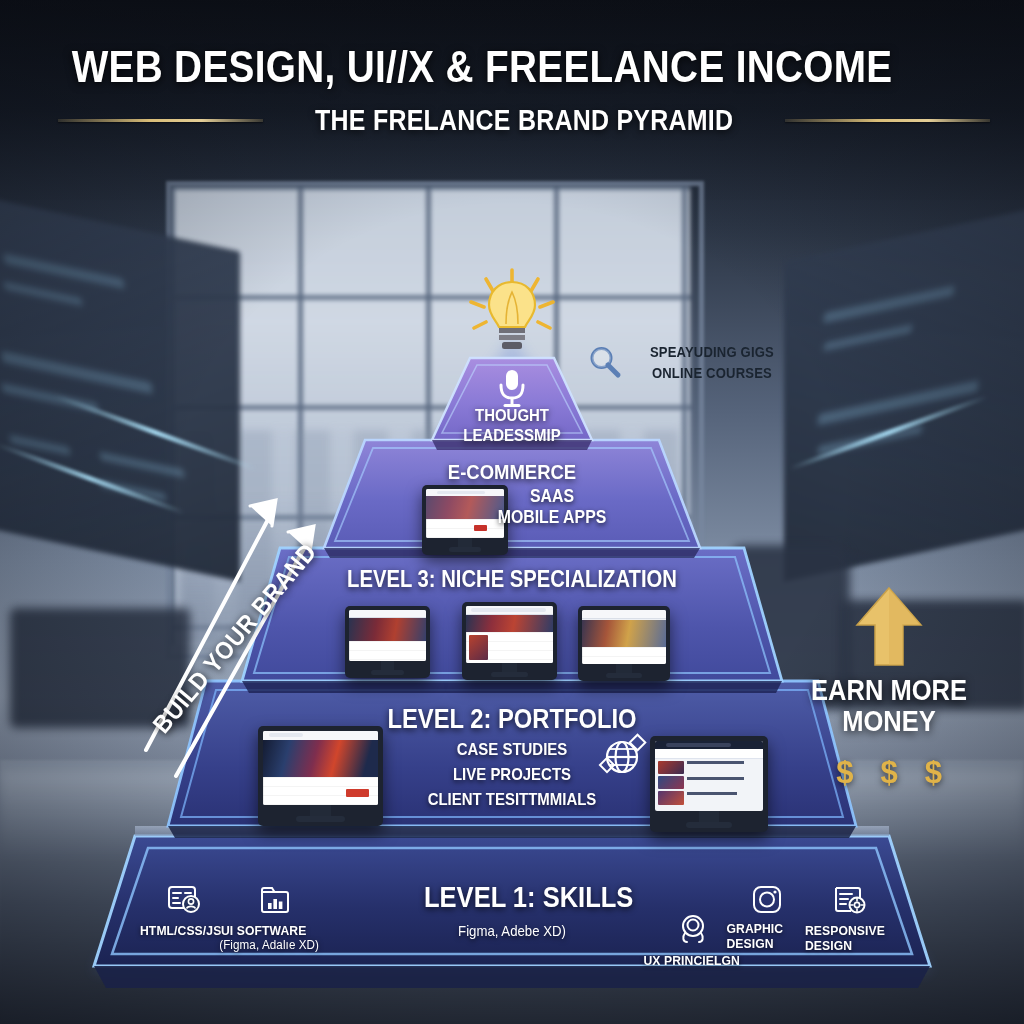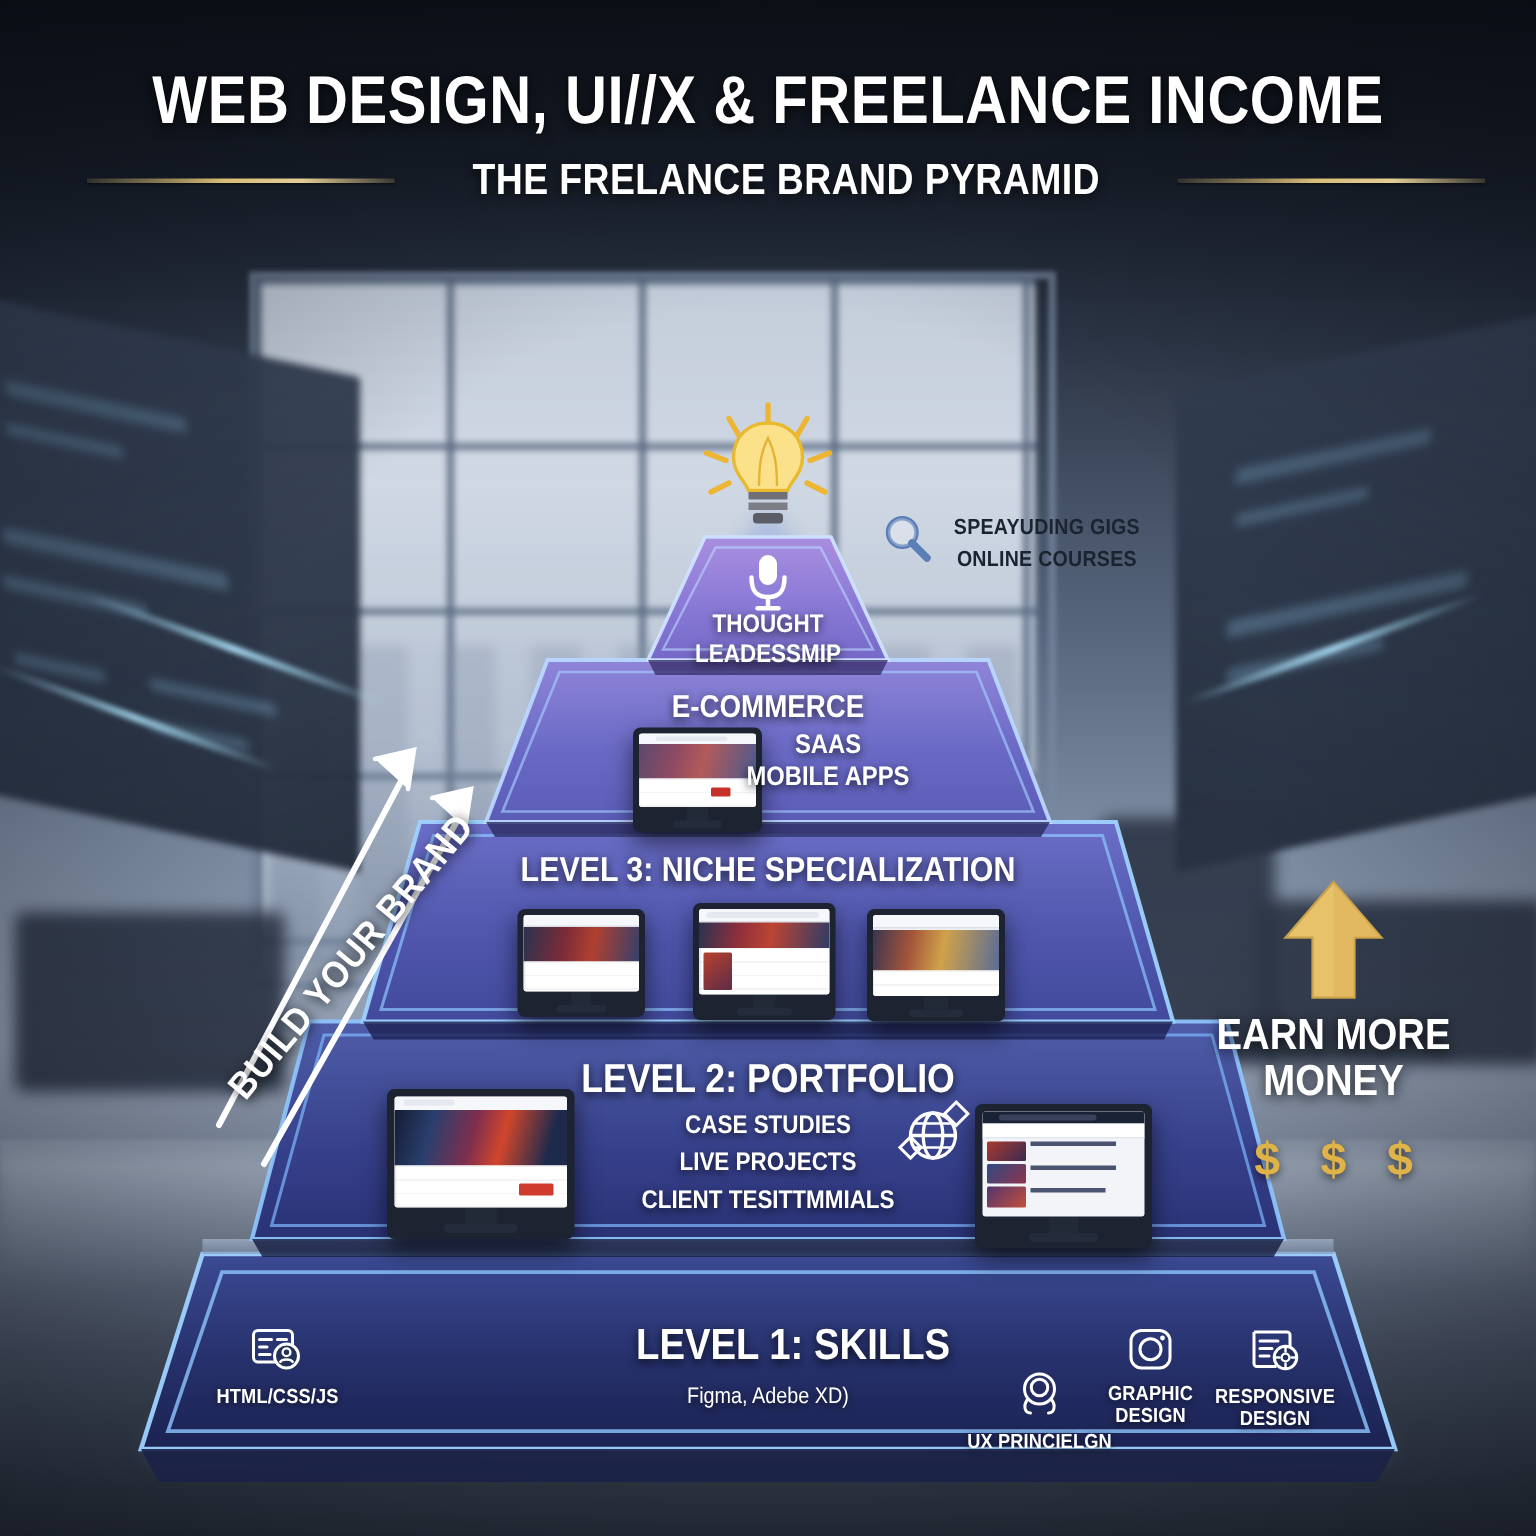--- a/index.html
+++ b/index.html
@@ -45,21 +45,21 @@
   .deskchair{position:absolute;background:#2a3344;filter:blur(5px);border-radius:14px;opacity:.88;}
   .floor{position:absolute;left:0;right:0;top:760px;height:264px;
     background:linear-gradient(to bottom,#98a5b8 0%,#7d8a9e 18%,#525d70 55%,#2c3340 100%);
     filter:blur(1.4px);}
   .floorgloss{position:absolute;left:0;right:0;top:770px;height:90px;
     background:linear-gradient(to bottom,rgba(225,235,248,.34),rgba(225,235,248,0));filter:blur(6px);}
   .vign{position:absolute;inset:0;pointer-events:none;
     background:radial-gradient(ellipse 80% 70% at 50% 48%,rgba(0,0,0,0) 40%,rgba(8,11,18,.55) 100%);}
 
   
-  .header{position:absolute;left:0;right:0;top:44px;text-align:center;z-index:40;}
+  .header{position:absolute;left:0;right:0;top:44px;z-index:40;}
   .title{
     font-family:"Liberation Sans", sans-serif;
     font-weight:bold;font-size:45px;letter-spacing:.4px;color:#fff;
     transform:scaleX(.86);
     text-shadow:0 2px 9px rgba(0,0,0,.75),0 0 2px rgba(0,0,0,.6);
     white-space:nowrap;line-height:1;
   }
   .subrow{display:flex;align-items:center;justify-content:center;gap:18px;margin-top:15px;margin-left:24px;}
   .goldrule{width:205px;height:3px;
     background:linear-gradient(90deg,rgba(205,176,106,.15),#d9bd78 45%,#e3cd96 70%,rgba(205,176,106,.2));
@@ -94,29 +94,29 @@
     background-image:
       linear-gradient(90deg,rgba(0,0,0,.07) 0 1px,transparent 1px 33.33%),
       repeating-linear-gradient(to bottom,rgba(0,0,0,.045) 0 1px,transparent 1px 9px);}
   .thumbimg{position:absolute;border-radius:1px;}
 
   
   .ic{position:absolute;z-index:35;color:#fff;}
   .ic svg{display:block;}
 
   
-  .skill{position:absolute;text-align:center;color:#fff;z-index:36;}
+  .skill{position:absolute;text-align:left;color:#fff;z-index:36;}
   .skill .sic{display:flex;justify-content:center;margin-bottom:7px;}
   .skill .stxt{font-weight:bold;font-size:13.5px;transform:scaleX(.9);
     line-height:1.12;white-space:nowrap;letter-spacing:.1px;
     text-shadow:0 1px 5px rgba(0,0,0,.7);}
   .skill .stxt2{font-weight:normal;font-size:12.5px;transform:scaleX(.93);}
 
   
-  .callout{position:absolute;display:flex;align-items:flex-start;gap:7px;z-index:45;}
+  .callout{position:absolute;display:flex;align-items:flex-end;gap:21px;z-index:45;}
   .callout .ctxt{font-weight:bold;font-size:14.5px;color:#1a2430;
     transform:scaleX(.9);line-height:1.42;letter-spacing:.2px;white-space:nowrap;}
   .maglass{flex:0 0 auto;}
 
   
   .arrowwrap{position:absolute;z-index:45;}
   .brandtxt{position:absolute;font-weight:bold;font-size:25px;color:#fff;
     letter-spacing:.8px;white-space:nowrap;transform:rotate(-50deg) scaleX(.9);
     transform-origin:left center;
     text-shadow:0 2px 8px rgba(0,0,0,.8);}
@@ -396,20 +396,33 @@
           <line x1="6" y1="19" x2="13" y2="19" stroke="#fff" stroke-width="2" stroke-linecap="round"></line>
           <line x1="18" y1="9" x2="24" y2="9" stroke="#fff" stroke-width="2" stroke-linecap="round"></line>
           <circle cx="24" cy="20" r="8" fill="#22305a" stroke="#fff" stroke-width="2"></circle>
           <circle cx="24" cy="17.5" r="2.6" fill="none" stroke="#fff" stroke-width="1.6"></circle>
           <path d="M19.6 24.5 C20.6 21.6 27.4 21.6 28.4 24.5" fill="none" stroke="#fff" stroke-width="1.6"></path>
         </svg>
       </div>
       <div class="stxt">HTML/CSS/JS</div>
     </div>
 
+    <div class="skill" style="left:215px;top:848px;width:120px;">
+      <div class="sic">
+        <svg width="32" height="32" viewBox="0 0 32 32">
+          <path d="M3 8 L3 26 A2 2 0 0 0 5 28 L27 28 A2 2 0 0 0 29 26 L29 10 A2 2 0 0 0 27 8 Z" fill="none" stroke="#fff" stroke-width="2"></path>
+          <path d="M3 8 L3 6 A2 2 0 0 1 5 4 L13 4 L15.5 8" fill="none" stroke="#fff" stroke-width="2"></path>
+          <rect x="9" y="19" width="3.6" height="6" fill="#fff"></rect>
+          <rect x="14.4" y="15" width="3.6" height="10" fill="#fff"></rect>
+          <rect x="19.8" y="17.5" width="3.6" height="7.5" fill="#fff"></rect>
+        </svg>
+      </div>
+      <div class="stxt">UI SOFTWARE</div>
+      <div class="stxt stxt2">(Figma, Adalıe XD)</div>
+    </div>
 
 
     <div class="skill" style="left:638px;top:876px;width:110px;">
       <div class="sic">
         <svg width="30" height="34" viewBox="0 0 30 34">
           <circle cx="15" cy="14" r="10" fill="none" stroke="#fff" stroke-width="2"></circle>
           <circle cx="15" cy="13" r="5.5" fill="none" stroke="#fff" stroke-width="2"></circle>
           <path d="M7 21 C4 25 5 30 9 30" fill="none" stroke="#fff" stroke-width="2" stroke-linecap="round"></path>
           <path d="M23 21 C26 25 25 30 21 30" fill="none" stroke="#fff" stroke-width="2" stroke-linecap="round"></path>
         </svg>

